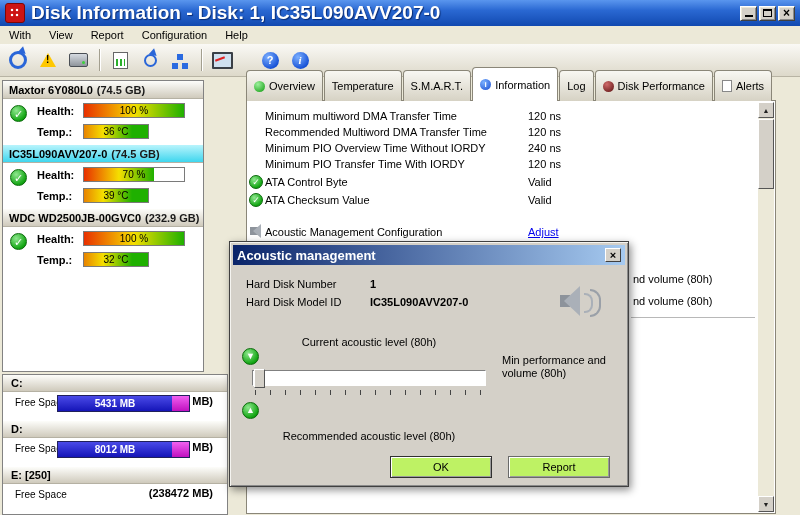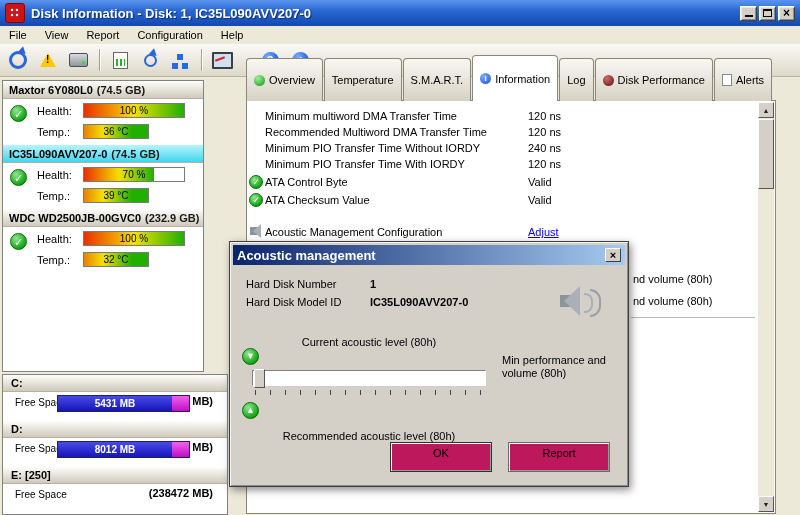--- a/index.html
+++ b/index.html
@@ -10,21 +10,21 @@
   .titlebar{position:absolute;left:0;top:0;width:800px;height:26px;box-sizing:border-box;
     background:linear-gradient(to bottom,#5a96ee 0%,#2a68d2 40%,#1149b0 100%);
     display:flex;align-items:center;padding:0 5px;}
   .app-icon{width:18px;height:18px;background:#cc1414;border:1px solid #7d0606;border-radius:3px;
     margin-right:6px;position:relative;flex:0 0 auto;}
   .app-icon::after{content:"";position:absolute;left:4px;top:4px;width:9px;height:9px;
     background:radial-gradient(circle at 2px 2px,#fff 1.4px,transparent 1.6px),
                radial-gradient(circle at 7px 2px,#fff 1.4px,transparent 1.6px),
                radial-gradient(circle at 2px 7px,#fff 1.4px,transparent 1.6px),
                radial-gradient(circle at 7px 7px,#fff 1.4px,transparent 1.6px);}
-  .title-text{color:#fff;font-weight:bold;font-size:13px;white-space:nowrap;flex:1;
+  .title-text{color:#fff;font-weight:bold;font-size:19px;white-space:nowrap;flex:1;
     text-shadow:1px 1px 1px #0a2c72;}
   .winbtn{width:17px;height:15px;margin-left:2px;background:#D4D0C8;text-align:center;
     border:1px solid;border-color:#fff #404040 #404040 #fff;box-sizing:border-box;
     box-shadow:inset 1px 1px 0 #ECE9D8,inset -1px -1px 0 #8a8a8a;cursor:default;}
   .btn-min::after{content:"";display:block;width:8px;height:2px;background:#000;margin:8px auto 0;}
   .btn-max::after{content:"";display:block;width:8px;height:6px;border:1px solid #000;
     border-top-width:2px;margin:2px auto 0;box-sizing:border-box;width:9px;height:8px;}
   .btn-close::after{content:"×";font-size:12px;font-weight:bold;line-height:12px;}
 
   
@@ -69,42 +69,42 @@
   .disk-header.selected{background:linear-gradient(to bottom,#b9f4fc,#3fd6ee);}
   .disk-name{font-weight:bold;white-space:nowrap;}
   .disk-size{font-weight:bold;color:#1a1a1a;white-space:nowrap;}
   .disk-body{position:relative;height:46px;}
   .check{position:absolute;left:7px;top:6px;width:17px;height:17px;border-radius:50%;
     background:radial-gradient(circle at 35% 30%,#8fe88f,#14a614 70%,#0a7a0a);border:1px solid #0a6a0a;
     color:#fff;text-align:center;line-height:16px;font-size:11px;box-sizing:border-box;}
   .check::after{content:"✓";}
   .drow{position:absolute;left:34px;display:flex;align-items:center;}
   .drow-health{top:4px;} .drow-temp{top:25px;}
-  .dlabel{width:46px;}
+  .dlabel{width:46px;font-weight:bold;}
   .track{position:relative;height:13px;border:1px solid #7a7a7a;background:#fff;box-sizing:content-box;}
   .h-track{width:100px;} .t-track{width:64px;}
   .fill{position:absolute;left:0;top:0;bottom:0;background:linear-gradient(to right,#e83000,#f5df00 50%,#1fb000);}
   .t-fill{width:100%;background:linear-gradient(to right,#e88300,#f5df00 30%,#1fb000 75%);}
   .track-text{position:absolute;left:0;right:0;top:0;bottom:0;text-align:center;line-height:13px;font-size:10px;}
 
   .part-header{height:16px;background:linear-gradient(to bottom,#fdfdfa,#cfcabc);
     border-bottom:1px solid #b5b1a3;position:relative;display:flex;align-items:center;padding:0 8px;}
   .part-name{font-weight:bold;}
   .part-size{position:absolute;right:14px;font-weight:bold;margin-top:36px;}
   .part-row{position:relative;height:22px;}
   .fs-label{position:absolute;left:12px;top:5px;font-size:10px;}
   .fsbar{position:absolute;left:54px;top:3px;width:131px;height:15px;display:flex;border:1px solid #20205a;box-sizing:content-box;}
   .fs-blue{flex:1;background:linear-gradient(#4a4ae8,#1515b8);color:#fff;font-weight:bold;font-size:10px;
     text-align:center;line-height:15px;}
   .fs-mag{width:17px;background:linear-gradient(#f060f0,#c010c0);}
   .part-gap{height:7px;}
 
   
   .tabs{position:absolute;left:246px;top:80px;height:21px;display:flex;align-items:flex-end;z-index:2;}
-  .tab{display:flex;align-items:center;gap:4px;padding:12px 7px;height:18px;
+  .tab{display:flex;align-items:center;gap:4px;padding:6px 7px;height:18px;
     background:linear-gradient(#f8f7f2,#d6d2c4);border:1px solid #8a8678;border-bottom:none;
     border-radius:4px 4px 0 0;margin-right:1px;white-space:nowrap;cursor:default;margin-top:28px;}
   .tab.active{height:21px;background:#fff;position:relative;z-index:3;}
   .tico{width:11px;height:11px;border-radius:50%;flex:0 0 auto;}
   .tico-green{background:radial-gradient(circle at 35% 30%,#9cf09c,#0c9a0c);}
   .tico-info{background:radial-gradient(circle at 35% 30%,#7ab0ff,#1a4ed0);color:#fff;font-size:8px;
     font-weight:bold;text-align:center;line-height:11px;}
   .tico-info::after{content:"i";}
   .tico-dark{background:radial-gradient(circle at 35% 30%,#d06a6a,#5a1010);}
   .tico-page{width:8px;height:10px;border-radius:0;background:#fff;border:1px solid #888;}
@@ -157,40 +157,40 @@
     background:radial-gradient(circle at 35% 30%,#8fe88f,#14a614 70%,#0a7a0a);border:1px solid #0a6a0a;
     color:#fff;text-align:center;line-height:15px;font-size:9px;}
   .ga-down::after{content:"▼";} .ga-up::after{content:"▲";}
   .slider-track{position:absolute;left:22px;top:128px;width:234px;height:16px;background:#fff;
     border:1px solid;border-color:#808080 #fff #fff #808080;box-sizing:border-box;}
   .slider-thumb{position:absolute;left:1px;top:-2px;width:11px;height:19px;background:#D4D0C8;
     border:1px solid;border-color:#fff #555 #555 #fff;box-sizing:border-box;}
   .ticks{position:absolute;left:25px;top:148px;width:230px;height:5px;
     background:repeating-linear-gradient(to right,#444 0 1px,transparent 1px 15px);}
   .min-note{position:absolute;left:272px;top:112px;width:118px;line-height:13px;}
-  .dlg-btn{position:absolute;top:200px;width:102px;height:30px;background:#be185d;text-align:center;
+  .dlg-btn{position:absolute;top:214px;width:102px;height:22px;background:#bef264;text-align:center;
     line-height:20px;border:1px solid #6a6a6a;box-shadow:inset 1px 1px 0 #fff,inset -1px -1px 0 #9a9a9a;
     box-sizing:border-box;cursor:default;}
   #btn-ok{left:160px;border-color:#303030;} #btn-cancel{left:278px;}
 </style>
 </head>
 <body>
 
 <div id="screen">
 
   <div class="titlebar">
     <div class="app-icon"></div>
     <div class="title-text">Disk Information - Disk: 1, IC35L090AVV207-0</div>
     <div class="winbtn btn-min"></div>
     <div class="winbtn btn-max"></div>
     <div class="winbtn btn-close"></div>
   </div>
 
   <div class="menubar">
-    <span class="menu-item">File</span>
+    <span class="menu-item">With</span>
     <span class="menu-item">View</span>
     <span class="menu-item">Report</span>
     <span class="menu-item">Configuration</span>
     <span class="menu-item">Help</span>
   </div>
 
   <div class="toolbar">
     <div class="tbtn">
         <span class="i-ring"></span>
       </div>
@@ -375,21 +375,21 @@
 
     <div class="irow" style="top:8px">
       <span class="rlabel">Minimum multiword DMA Transfer Time</span>
       <span class="rval">120 ns</span>
     </div>
     <div class="irow" style="top:24px">
       <span class="rlabel">Recommended Multiword DMA Transfer Time</span>
       <span class="rval">120 ns</span>
     </div>
     <div class="irow" style="top:40px">
-      <span class="rlabel">Minimum PIO Transfer Time Without IORDY</span>
+      <span class="rlabel">Minimum PIO Overview Time Without IORDY</span>
       <span class="rval">240 ns</span>
     </div>
     <div class="irow" style="top:56px">
       <span class="rlabel">Minimum PIO Transfer Time With IORDY</span>
       <span class="rval">120 ns</span>
     </div>
     <div class="irow" style="top:74px">
       <span class="rcheck"></span>
       <span class="rlabel">ATA Control Byte</span>
       <span class="rval">Valid</span>

